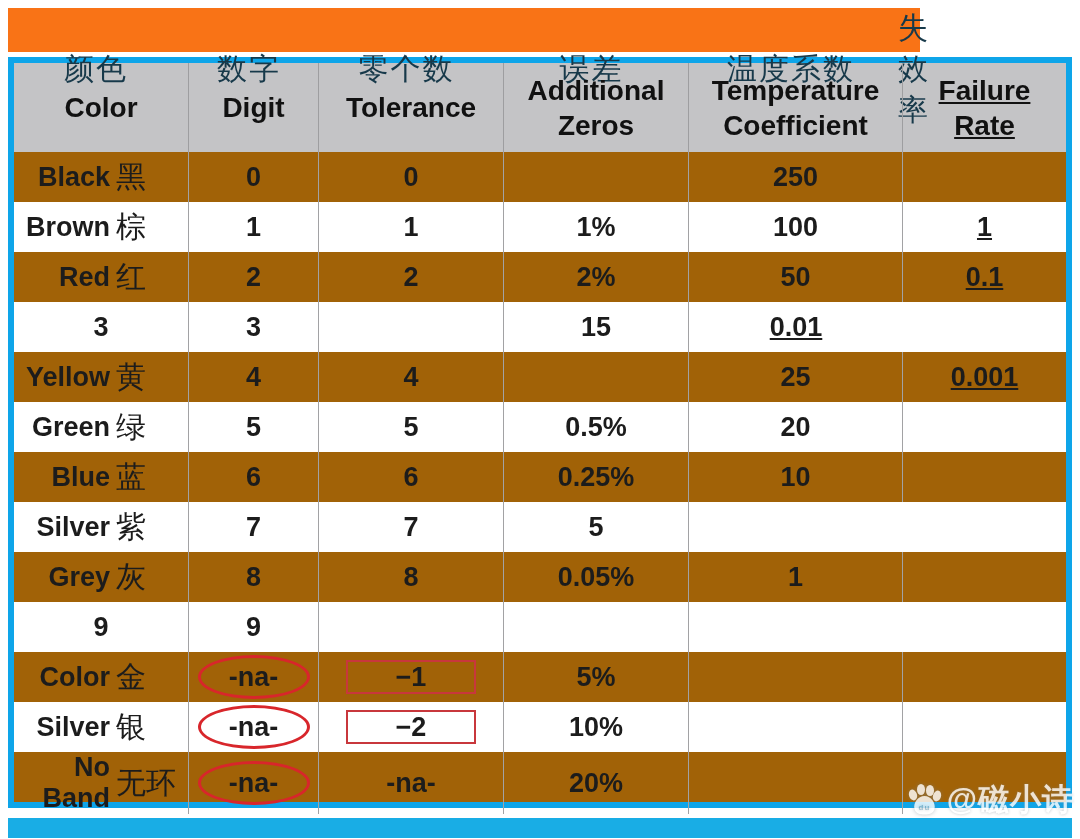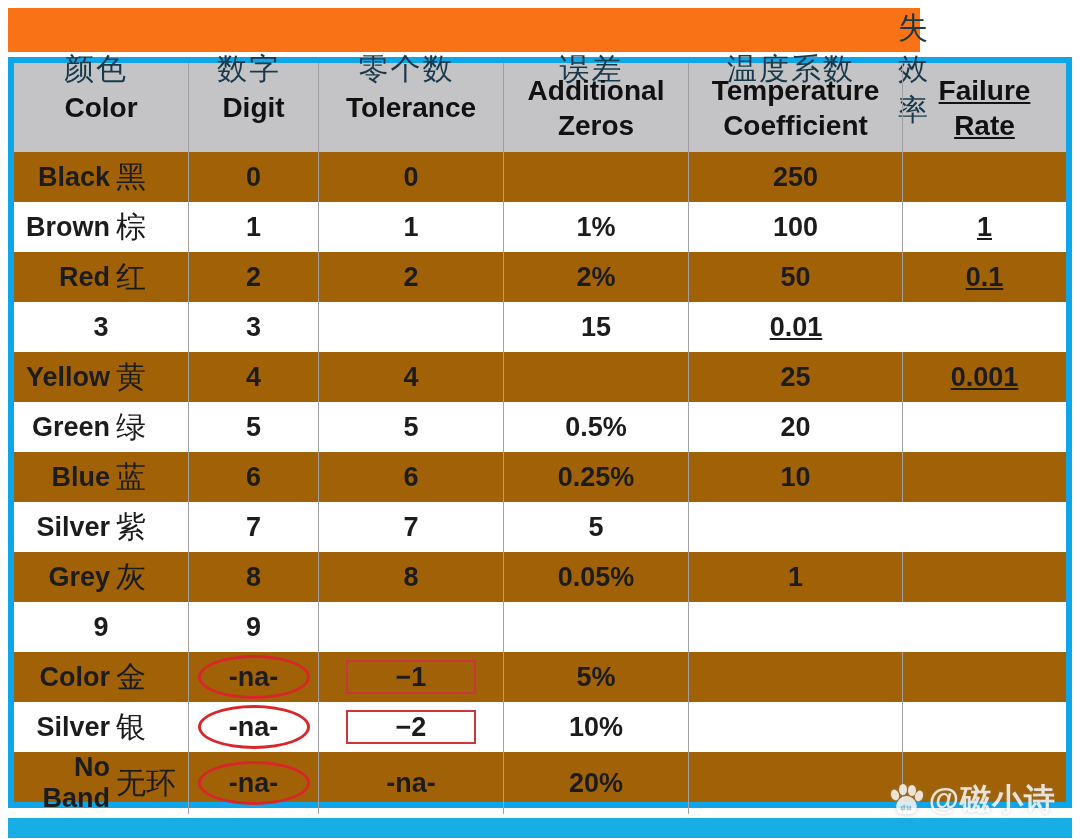--- a/index.html
+++ b/index.html
@@ -61,21 +61,21 @@
     width: 130px; height: 34px;
     border: 2px solid #c8373c;
   }
 
   
   .gap10 { height: 10px; }
   .band-bottom { width: 1064px; height: 20px; background: #19ade5; }
 
   
   .watermark {
-    position: absolute; right: 24px; bottom: 18px;
+    position: absolute; right: 6px; bottom: 18px;
     display: flex; align-items: center;
     color: #ffffff; opacity: 0.82;
     font-size: 31px; font-weight: 700; letter-spacing: 1px;
     text-shadow: 0 0 3px rgba(120,130,140,.6);
     pointer-events: none;
   }
   .watermark svg { margin-right: 4px; filter: drop-shadow(0 0 2px rgba(120,130,140,.6)); }
 </style>
 </head>
 <body>

